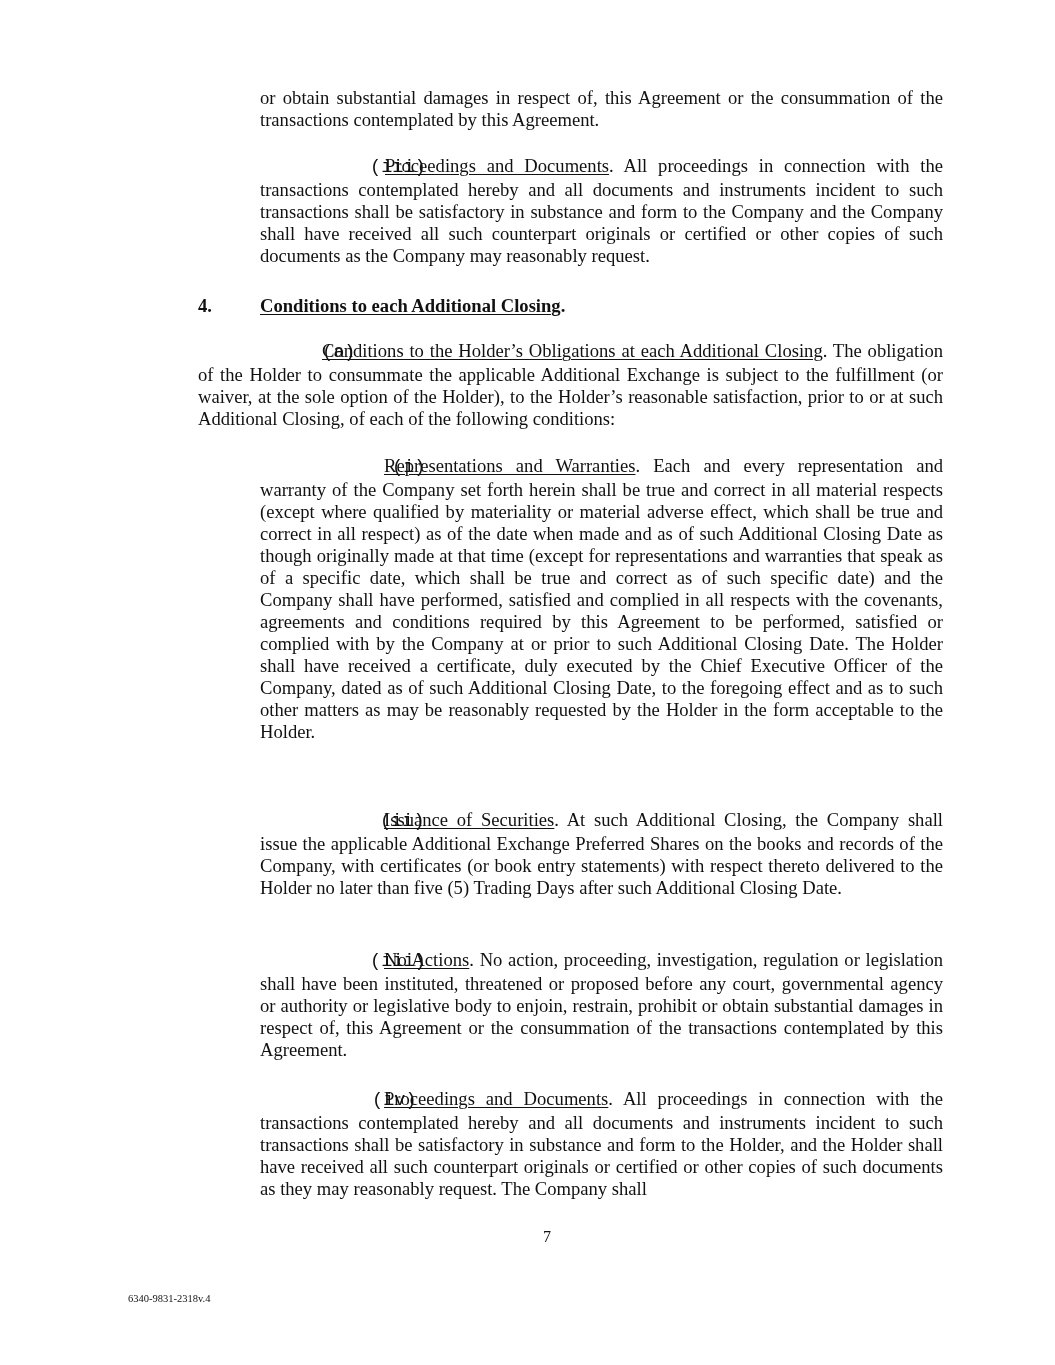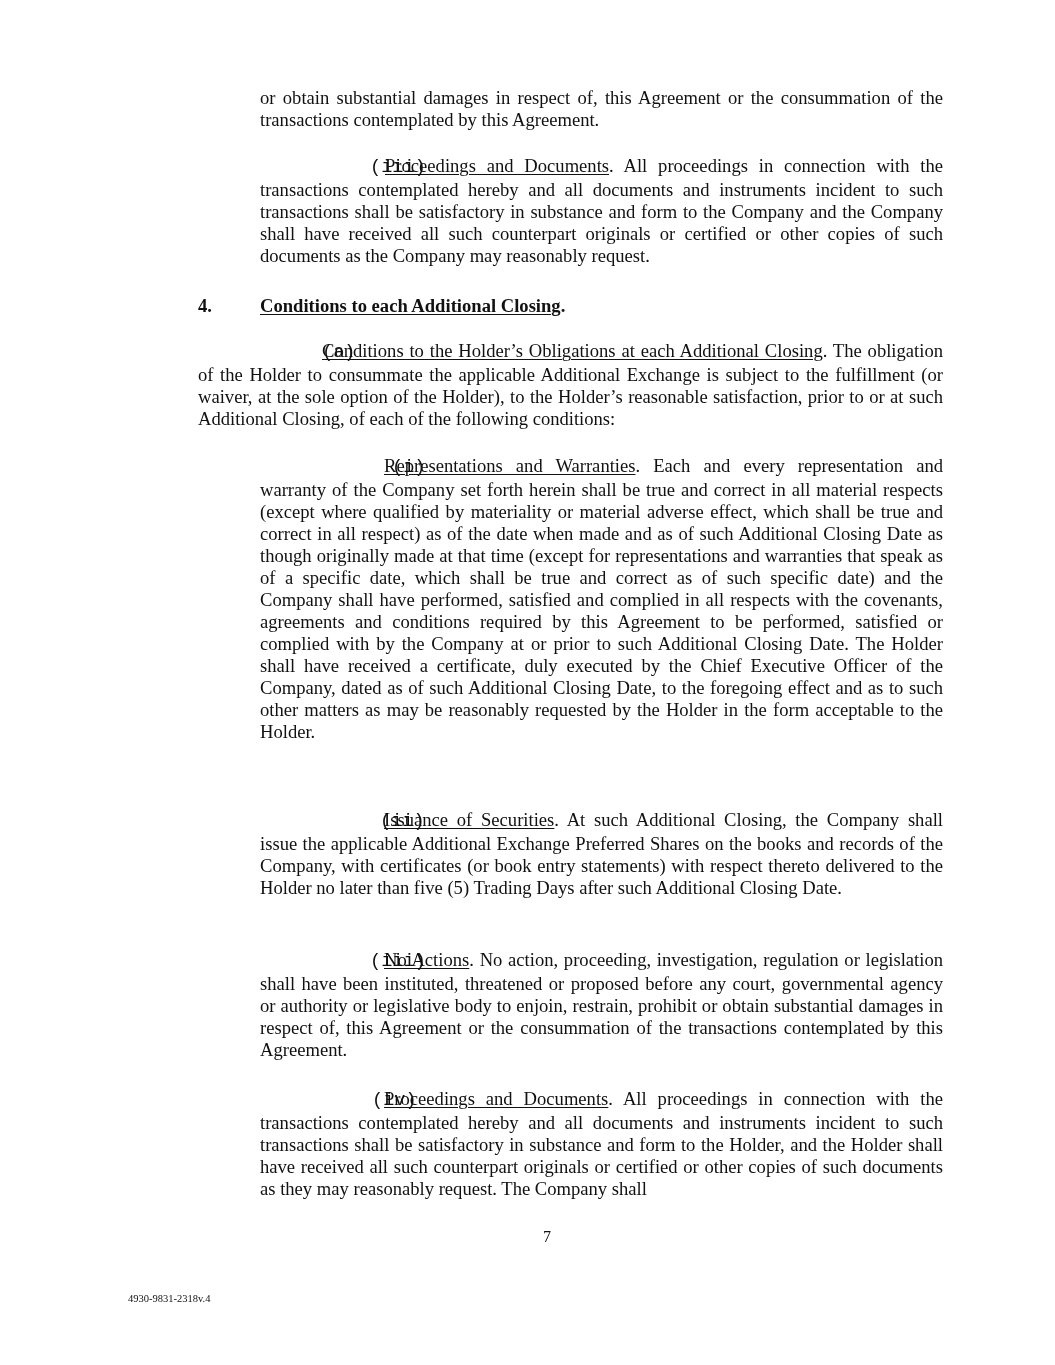--- a/index.html
+++ b/index.html
@@ -49,15 +49,15 @@
   <p class="p block-indented" style="top:949px; text-indent:55px;">
     <span class="num" style="width:69px;">(iii)</span><span class="u">No Actions</span><span>.  No action, proceeding, investigation, regulation or legislation shall have been instituted, threatened or proposed before any court, governmental agency or authority or legislative body to enjoin, restrain, prohibit or obtain substantial damages in respect of, this Agreement or the consummation of the transactions contemplated by this Agreement.</span>
   </p>
 
   <p class="p block-indented" style="top:1088px; text-indent:56px;">
     <span class="num" style="width:68px;">(iv)</span><span class="u">Proceedings and Documents</span><span>.  All proceedings in connection with the transactions contemplated hereby and all documents and instruments incident to such transactions shall be satisfactory in substance and form to the Holder, and the Holder shall have received all such counterpart originals or certified or other copies of such documents as they may reasonably request.  The Company shall</span>
   </p>
 
   <div class="page-number">7</div>
 
-  <div class="doc-id">4930-9831-2318v.4</div>
+  <div class="doc-id">6340-9831-2318v.4</div>
 
 </div>
 
 </body></html>

